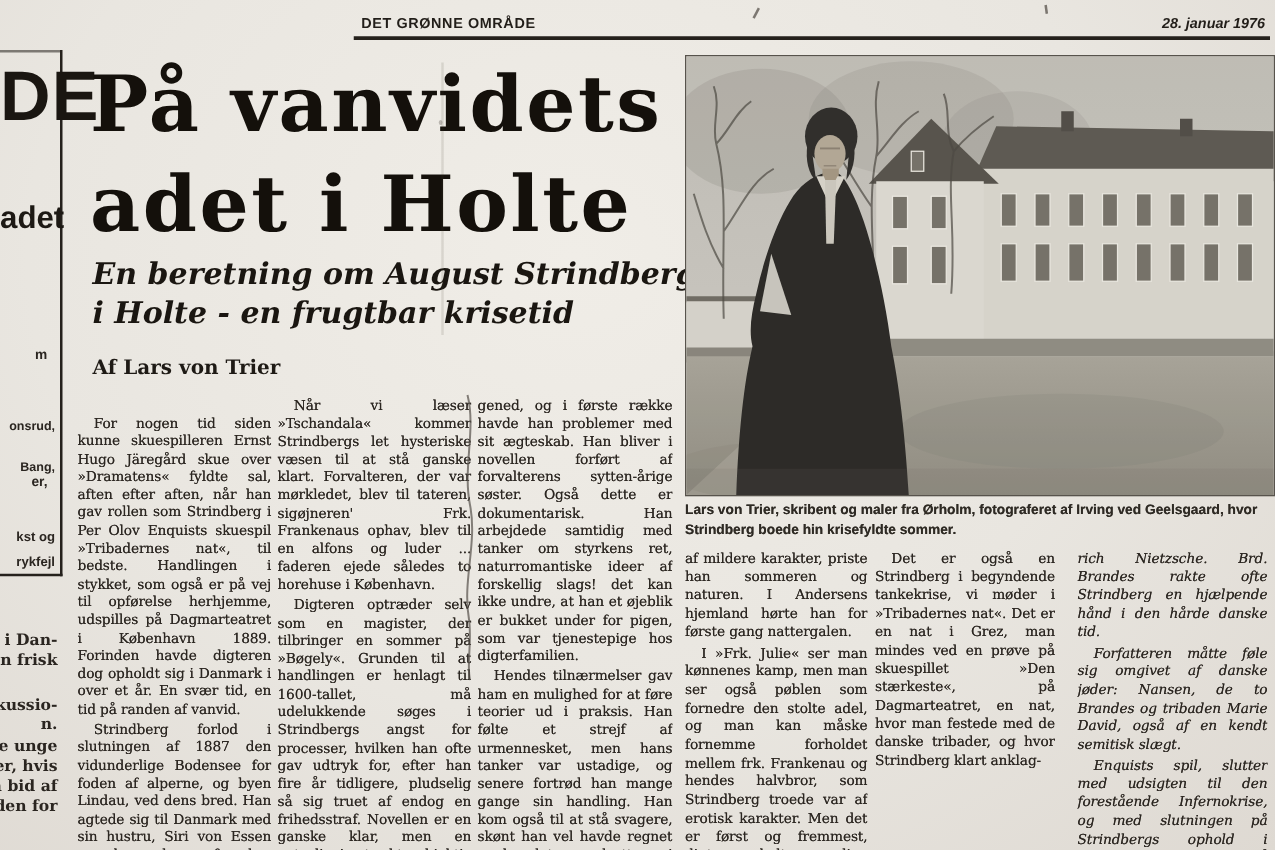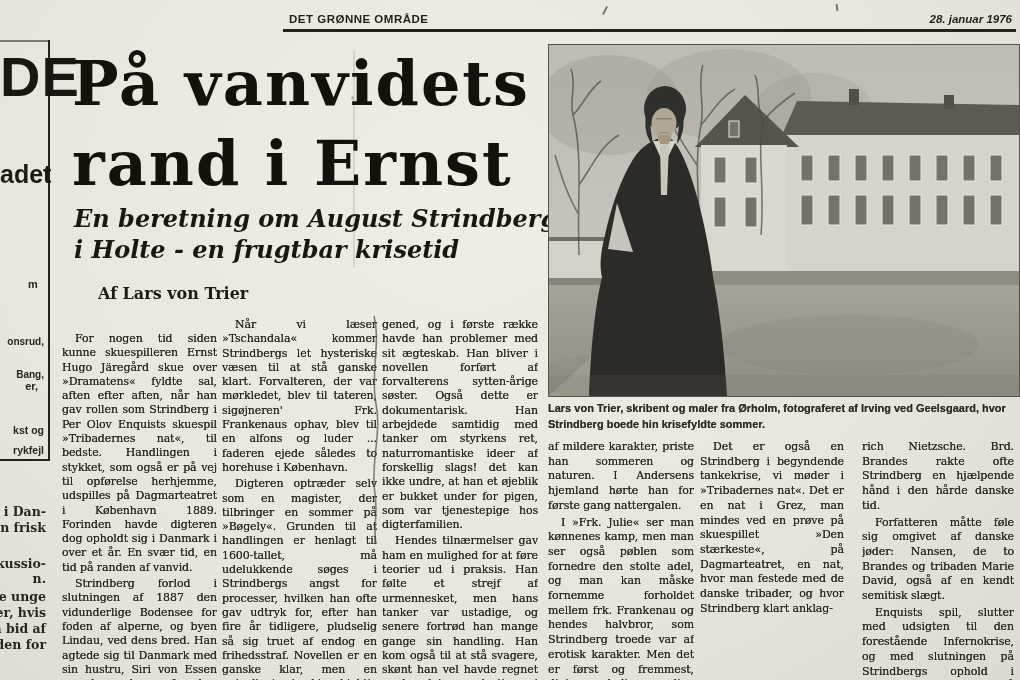--- a/index.html
+++ b/index.html
@@ -33,33 +33,33 @@
   .f12{right:974px;top:571px;}
   .f13{right:974px;top:589px;}
   .f14{right:974px;top:605px;}
   .f15{right:974px;top:621px;}
   .f16{right:974px;top:637px;}
   
   .headline{position:absolute;left:72px;top:44px;font-weight:bold;font-size:62px;line-height:80px;
     letter-spacing:2px;color:#14100b;white-space:nowrap;}
   .subtitle{position:absolute;left:74px;top:203px;font-style:italic;font-weight:bold;
     font-size:24px;line-height:31px;color:#1a1611;white-space:nowrap;}
-  .byline{position:absolute;left:74px;top:284px;font-weight:bold;font-size:16px;color:#1e1a15;margin-left:24px;}
+  .byline{position:absolute;left:74px;top:284px;font-weight:bold;font-size:16px;color:#1e1a15;}
   
   .col{position:absolute;text-align:justify;font-size:11px;line-height:14.3px;letter-spacing:-.1px;
     color:#2b2621;overflow:hidden;text-shadow:0 0 .4px rgba(43,38,33,.85);}
   .col p{margin:0;text-indent:13px;}
   .col p + p{margin-top:2px;}
   .col p.noindent{text-indent:0;}
   .col1{left:62px;top:332px;width:155px;height:348px;}
   .col2{left:222px;top:318px;width:155px;height:362px;}
   .col3{left:382px;top:318px;width:156px;height:362px;}
   .col4{left:548px;top:440px;width:146px;height:240px;line-height:14.7px;}
   .col5{left:700px;top:440px;width:144px;height:240px;line-height:14.7px;}
-  .col6{left:862px;top:440px;width:152px;height:240px;line-height:14.7px;}
+  .col6{left:862px;top:440px;width:152px;height:240px;line-height:14.7px;font-style:italic;}
   
   .photo{position:absolute;left:548px;top:44px;width:472px;height:353px;box-sizing:border-box;
     border:1px solid #57534c;background:#c4c1ba;}
   .caption{position:absolute;left:548px;top:401px;width:468px;font-family:"Liberation Sans",sans-serif;
     font-weight:bold;font-size:11px;line-height:15.5px;color:#2e2a24;text-shadow:0 0 .4px rgba(46,42,36,.8);}
   
   .margin-mark{position:absolute;left:366px;top:314px;}
   .crease{position:absolute;left:353px;top:50px;width:2px;height:218px;background:rgba(70,60,48,.13);}
   .speck{position:absolute;background:rgba(50,44,36,.6);}
   .sp1{left:604px;top:6px;width:2px;height:9px;transform:rotate(28deg);}
@@ -90,21 +90,21 @@
   <span class="frag serifrag f10">i en frisk</span>
   <span class="frag serifrag f11">diskussio-</span>
   <span class="frag serifrag f12">n.</span>
   <span class="frag serifrag f13">inge unge</span>
   <span class="frag serifrag f14">kter, hvis</span>
   <span class="frag serifrag f15">en bid af</span>
   <span class="frag serifrag f16">erden for</span>
 
   <div class="headline">
     <div>På vanvidets</div>
-    <div>rand i Ernst</div>
+    <div>adet i Holte</div>
   </div>
   <div class="subtitle">
     <div>En beretning om August Strindberg</div>
     <div>i Holte - en frugtbar krisetid</div>
   </div>
   <div class="byline">Af Lars von Trier</div>
 
   <div class="col col1">
     <p>For nogen tid siden kunne skuespilleren Ernst Hugo Järegård skue over »Dramatens« fyldte sal, aften efter aften, når han gav rollen som Strindberg i Per Olov Enquists skuespil »Tribadernes nat«, til bedste. Handlingen i stykket, som også er på vej til opførelse herhjemme, udspilles på Dagmarteatret i København 1889. Forinden havde digteren dog opholdt sig i Danmark i over et år. En svær tid, en tid på randen af vanvid.</p>
     <p>Strindberg forlod i slutningen af 1887 den vidunderlige Bodensee for foden af alperne, og byen Lindau, ved dens bred. Han agtede sig til Danmark med sin hustru, Siri von Essen og deres børn, for her skulle hans sørgespil fra samme år, »Faderen« havde pre-</p>

